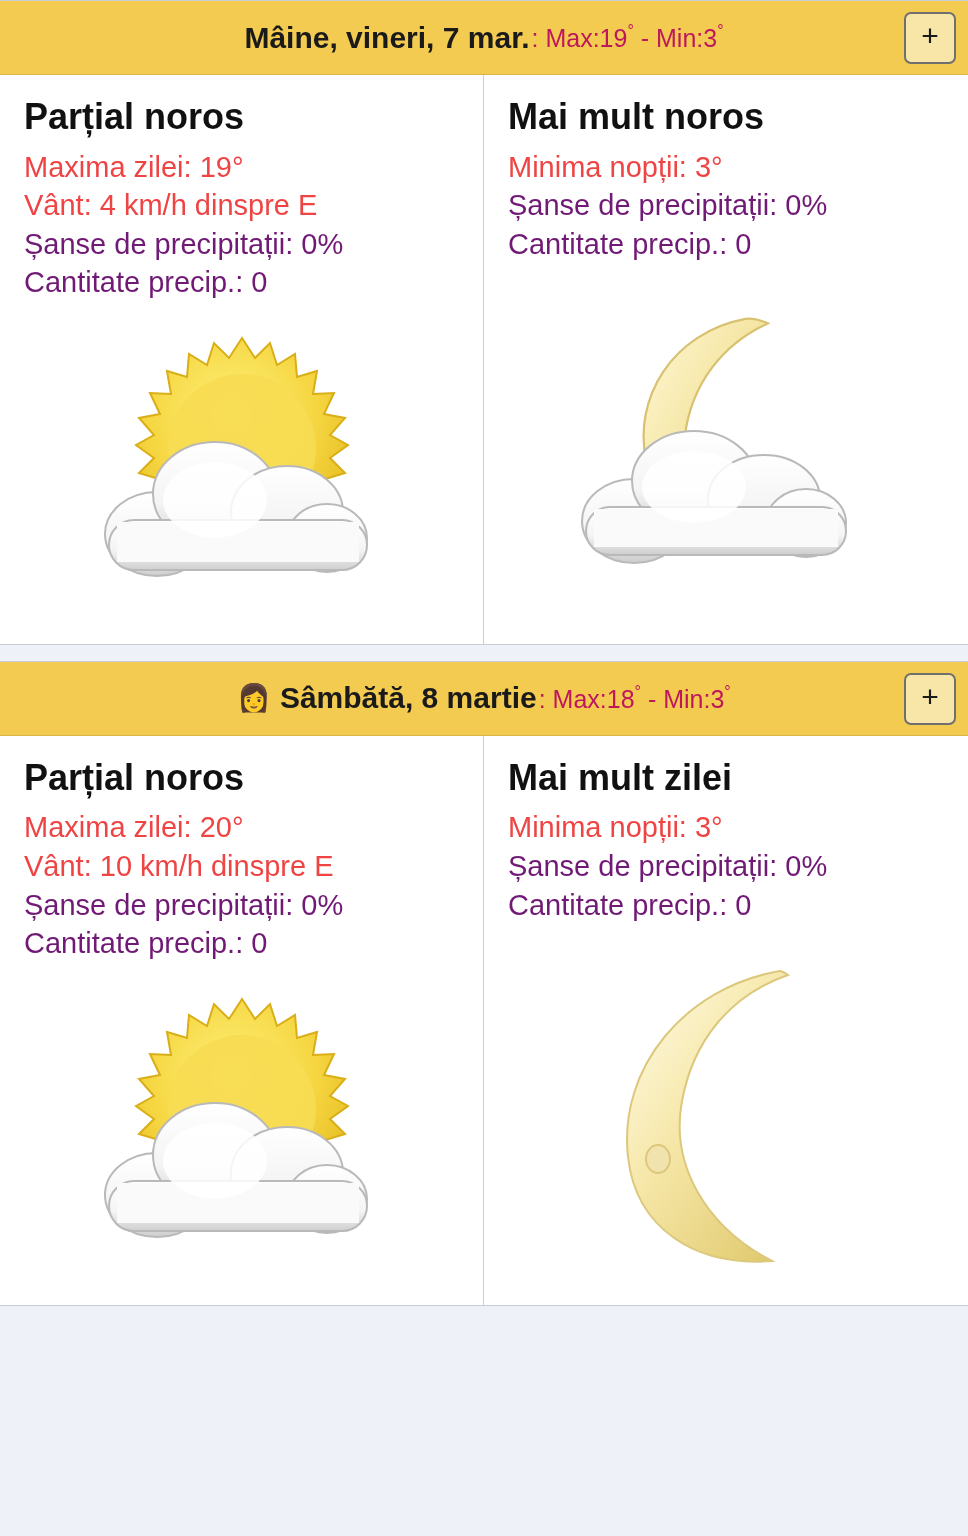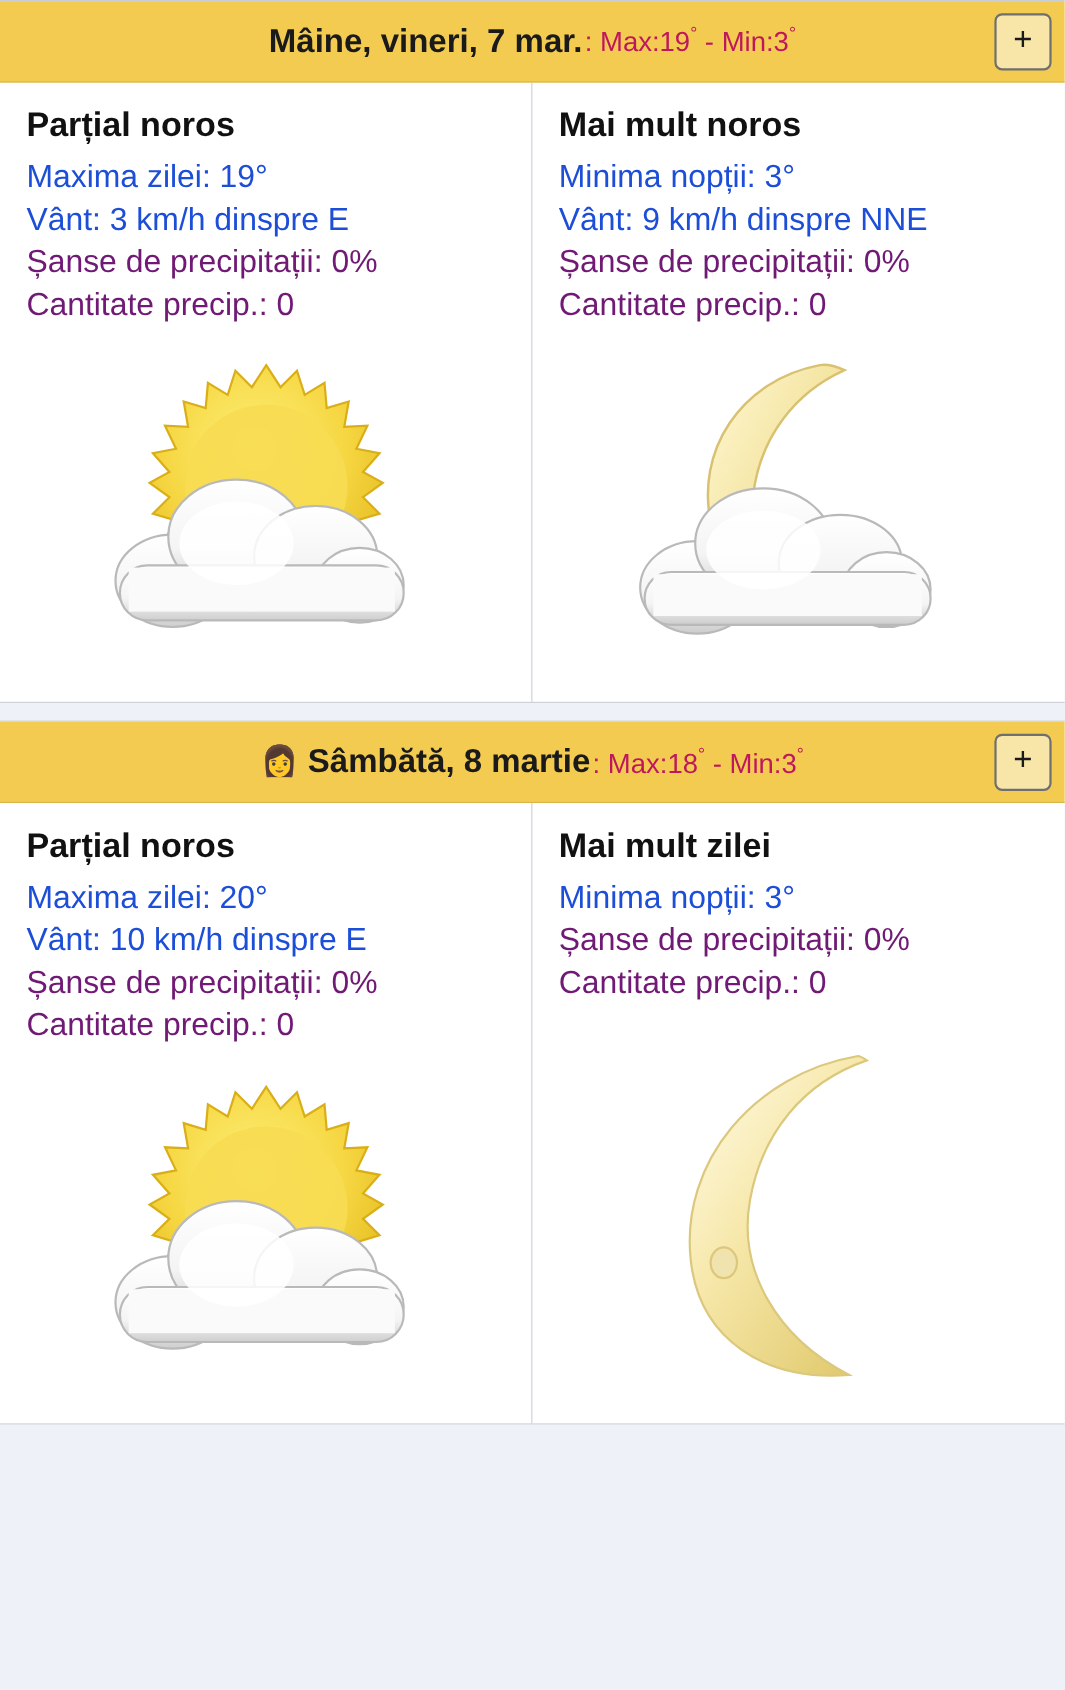--- a/index.html
+++ b/index.html
@@ -101,29 +101,29 @@
     width: 50%;
     padding: 22px 24px 10px 24px;
     display: flex;
     flex-direction: column;
   }
   .panel.left {
     border-right: 1px solid #c9cdd6;
   }
 
   .cond-title {
-    font-size: 31px;
+    font-size: 36px;
     font-weight: bold;
     color: #111111;
     margin: 0 0 11px 0;
     line-height: 1.1;
   }
   .detail {
     font-size: 29px;
-    color: #1d4ed8;
+    color: #ef4444;
     line-height: 1.33;
     white-space: nowrap;
   }
   .detail.muted {
     color: #701a75;
   }
 
   .icon-wrap {
     flex: 1 1 auto;
     display: flex;
@@ -154,21 +154,21 @@
         </span>
       </div>
       <div class="plus-button">+</div>
     </div>
 
     <div class="panels">
 
       <div class="panel left">
         <div class="cond-title">Parțial noros</div>
         <div class="detail">Maxima zilei: 19°</div>
-        <div class="detail">Vânt: 3 km/h dinspre E</div>
+        <div class="detail">Vânt: 4 km/h dinspre E</div>
         <div class="detail muted">Șanse de precipitații: 0%</div>
         <div class="detail muted">Cantitate precip.: 0</div>
         <div class="icon-wrap">
 
           <svg width="330" height="300" viewBox="0 0 330 300">
             <defs>
               <radialGradient id="sunG1" cx="45%" cy="35%" r="70%">
                 <stop offset="0%" stop-color="#fdf07a"></stop>
                 <stop offset="55%" stop-color="#f6d743"></stop>
                 <stop offset="100%" stop-color="#e3b81c"></stop>
@@ -196,21 +196,20 @@
                 <ellipse cx="-20" cy="-8" rx="52" ry="38" fill="#ffffff" opacity="0.85"></ellipse>
               </g>
             </g>
           </svg>
         </div>
       </div>
 
       <div class="panel right">
         <div class="cond-title">Mai mult noros</div>
         <div class="detail">Minima nopții: 3°</div>
-        <div class="detail">Vânt: 9 km/h dinspre NNE</div>
         <div class="detail muted">Șanse de precipitații: 0%</div>
         <div class="detail muted">Cantitate precip.: 0</div>
         <div class="icon-wrap">
 
           <svg width="340" height="300" viewBox="0 0 340 300">
             <defs>
               <linearGradient id="moonG1" x1="0" y1="0" x2="1" y2="1">
                 <stop offset="0%" stop-color="#fff8d6"></stop>
                 <stop offset="50%" stop-color="#f4e49f"></stop>
                 <stop offset="100%" stop-color="#e3cc72"></stop>

